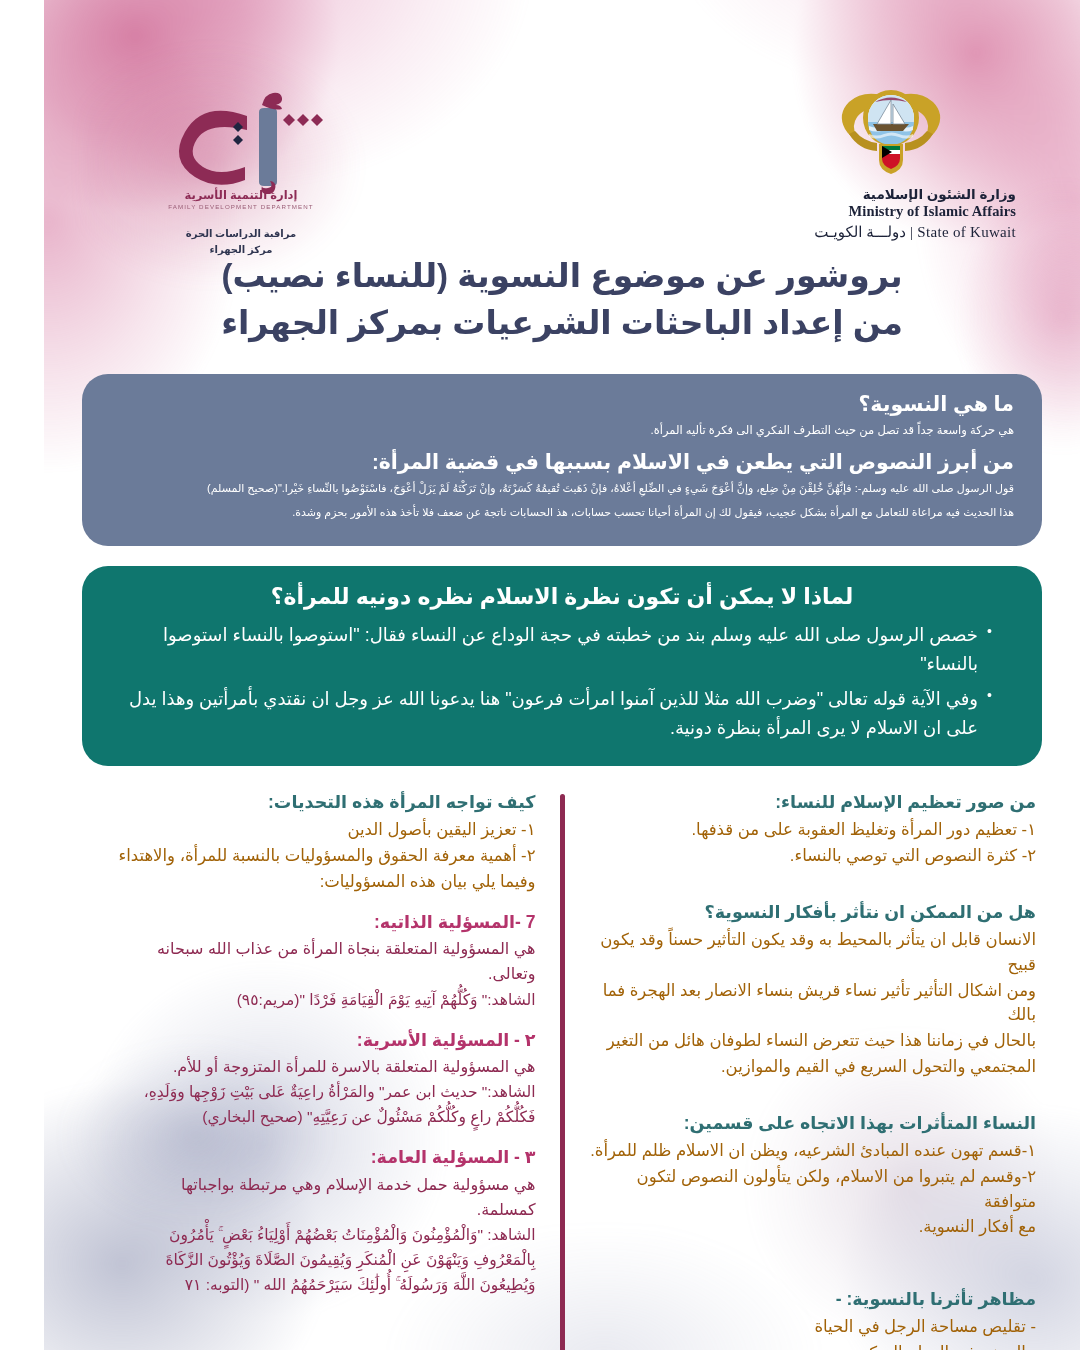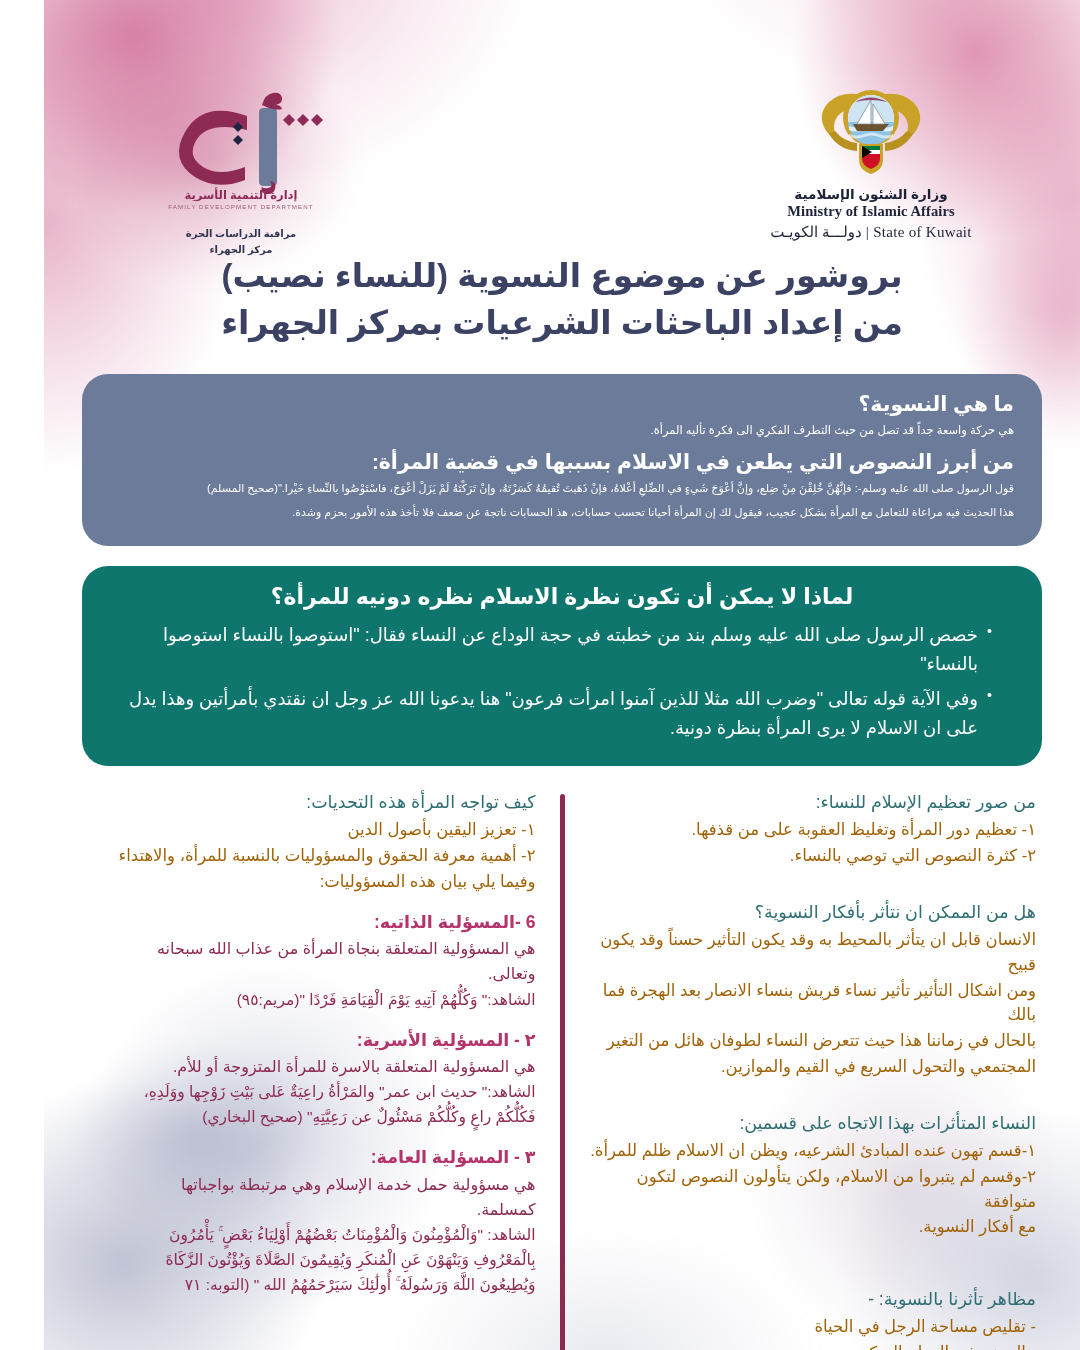--- a/index.html
+++ b/index.html
@@ -123,24 +123,24 @@
   .logo-center-name {
     margin-top: 16px;
     font-size: 10px;
     color: #2f3550;
     line-height: 1.55;
     font-weight: 600;
   }
 
   .logo-right {
     position: absolute;
-    right: 84px;
+    right: 64px;
     top: 84px;
     width: 250px;
-    text-align: center;
+    text-align: right;
   }
   .emblem {
     width: 112px;
     height: 96px;
     margin: 0 auto 6px;
     position: relative;
   }
   .min-ar {
     font-size: 13.5px;
     font-weight: bold;
@@ -266,21 +266,21 @@
     width: 5px;
     background: #8e2a52;
     border-radius: 3px;
     margin: 4px 6px 40px;
     flex: 0 0 5px;
   }
   .blk { margin-bottom: 16px; }
   .hd {
     color: #2f6f73;
     font-size: 17.5px;
-    font-weight: normal;
+    font-weight: bold;
     line-height: 1.45;
     text-align: right;
     margin: 0 0 2px;
   }
   .hd-pink {
     color: #b4336b;
     font-size: 17.5px;
     font-weight: bold;
     line-height: 1.45;
     text-align: right;
@@ -459,21 +459,21 @@
     <div class="col col-left">
 
       <div class="blk">
         <div class="hd">كيف تواجه المرأة هذه التحديات:</div>
         <div class="ln">١- تعزيز اليقين بأصول الدين</div>
         <div class="ln">٢- أهمية معرفة الحقوق والمسؤوليات بالنسبة للمرأة، والاهتداء</div>
         <div class="ln">وفيما يلي بيان هذه المسؤوليات:</div>
       </div>
 
       <div class="blk">
-        <div class="hd-pink">6 -المسؤلية الذاتيه:</div>
+        <div class="hd-pink">7 -المسؤلية الذاتيه:</div>
         <div class="ln-dark">هي المسؤولية المتعلقة بنجاة المرأة من عذاب الله سبحانه</div>
         <div class="ln-dark">وتعالى.</div>
         <div class="ln-q">الشاهد:" وَكُلُّهُمْ آتِيهِ يَوْمَ الْقِيَامَةِ فَرْدًا "(مريم:٩٥)</div>
       </div>
 
       <div class="blk">
         <div class="hd-pink">٢ - المسؤلية الأسرية:</div>
         <div class="ln-dark">هي المسؤولية المتعلقة بالاسرة للمرأة المتزوجة أو للأم.</div>
         <div class="ln-q">الشاهد:" حديث ابن عمر" والمَرْأةُ راعِيَةٌ عَلى بَيْتِ زَوْجِها ووَلَدِهِ،</div>
         <div class="ln-q">فَكُلُّكُمْ راعٍ وكُلُّكُمْ مَسْئُولٌ عن رَعِيَّتِهِ" (صحيح البخاري)</div>

